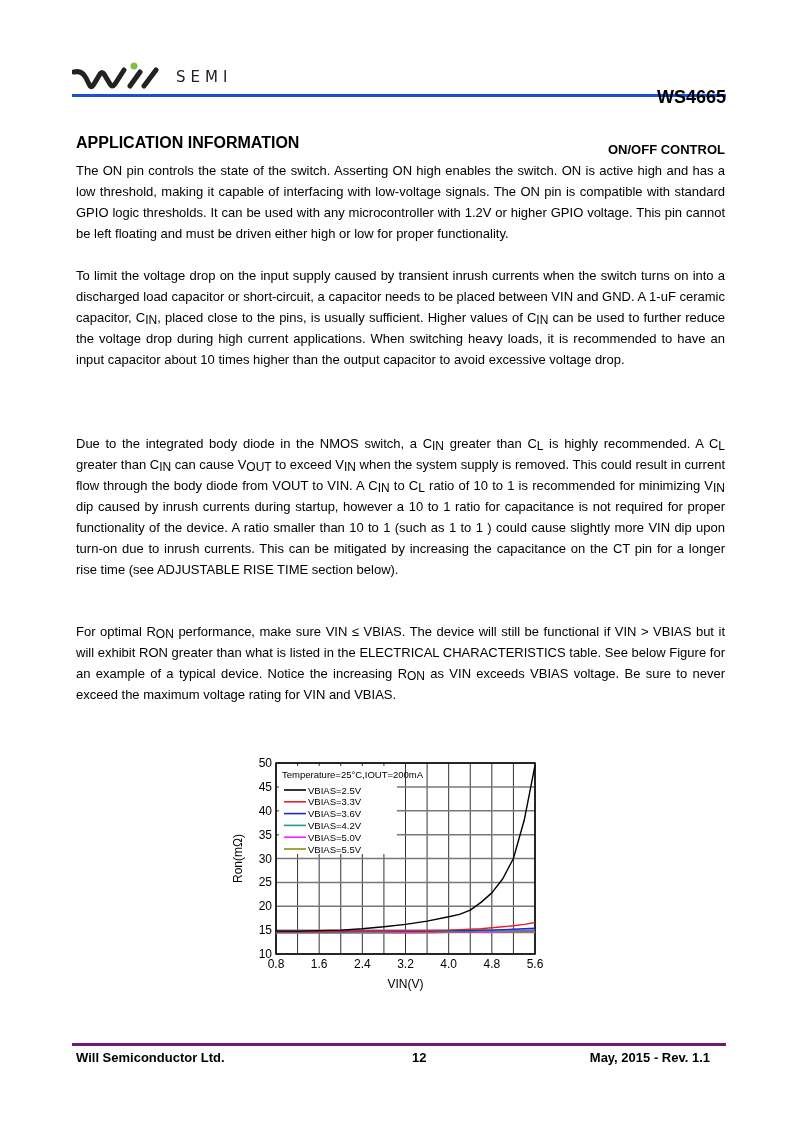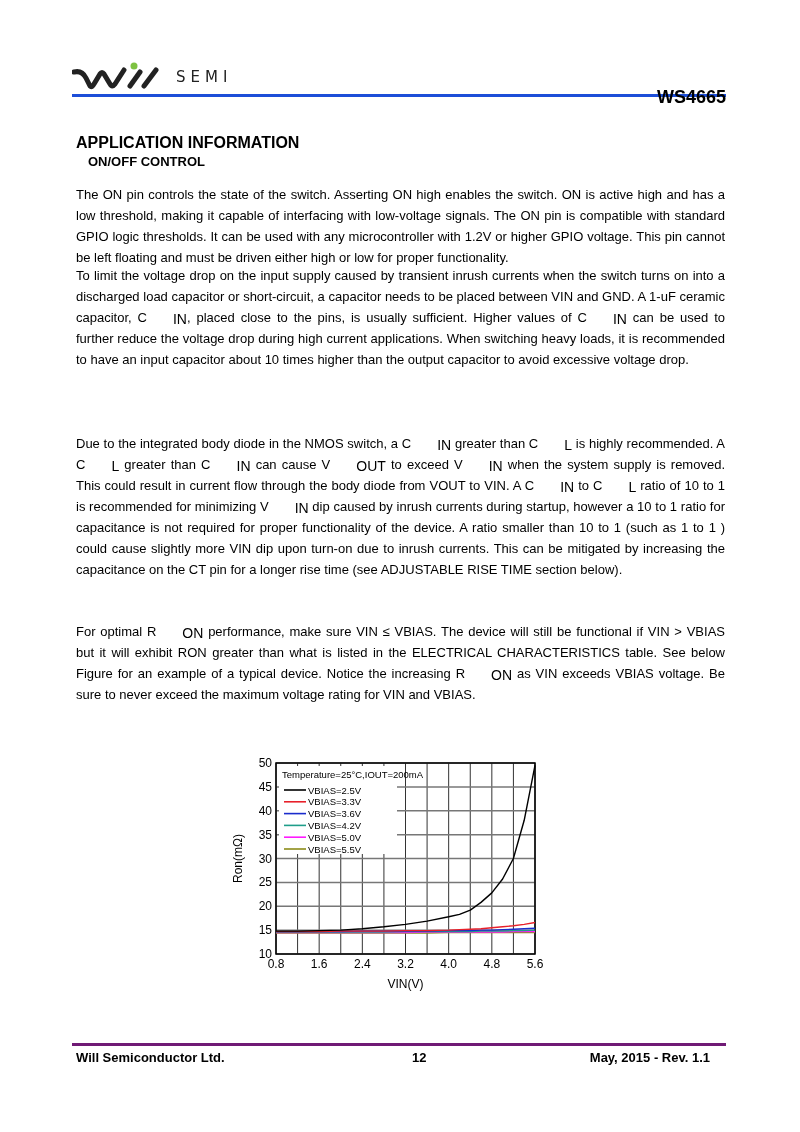--- a/index.html
+++ b/index.html
@@ -3,23 +3,23 @@
 <meta charset="utf-8">
 <style>
   html,body{margin:0;padding:0;background:#fff;}
   body{width:800px;height:1132px;position:relative;font-family:"Liberation Sans",sans-serif;color:#000;overflow:hidden;}
   .header{position:absolute;left:72px;top:58px;width:654px;height:36px;border-bottom:3px solid #1d4ed8;}
   .logo{position:absolute;left:0;top:4px;width:180px;height:28px;}
   .logo-semi{position:absolute;left:104px;top:10px;font-size:15px;letter-spacing:5px;color:#222;font-family:"DejaVu Sans",sans-serif;}
   .doc-id{position:absolute;right:0;top:10px;font-weight:bold;font-size:18px;margin-top:19px;}
   .title{position:absolute;left:76px;top:108px;font-weight:bold;font-size:16px;margin-top:26px;}
   .section{position:absolute;left:76px;width:649px;font-size:13px;line-height:21px;}
-  .section h2{margin:12px;font-size:13px;font-weight:bold;line-height:21px;}
+  .section h2{margin:0;font-size:13px;font-weight:bold;line-height:21px;text-align:right;}
   .section p{margin:0;text-align:justify;}
-  sub{font-size:14px;vertical-align:-2px;line-height:0;margin-left:26px;}
+  sub{font-size:12px;vertical-align:-2px;line-height:0;}
   .chart-wrap{position:absolute;left:220px;top:752px;width:340px;height:245px;}
   .footer{position:absolute;left:72px;top:1043px;width:654px;border-top:3px solid #701a75;height:22px;font-weight:bold;font-size:13px;}
   .footer span{position:absolute;top:4px;}
 </style>
 </head>
 <body>
 
 <div class="header">
   <svg class="logo" viewBox="0 0 180 28">
     <path d="M2 10 Q10 8 14 16 L18 24 Q20 26 22 22 L28 12 Q30 9 32 12 L38 22 Q40 26 43 22 L52 8" fill="none" stroke="#222" stroke-width="5" stroke-linecap="round" stroke-linejoin="round"></path>

